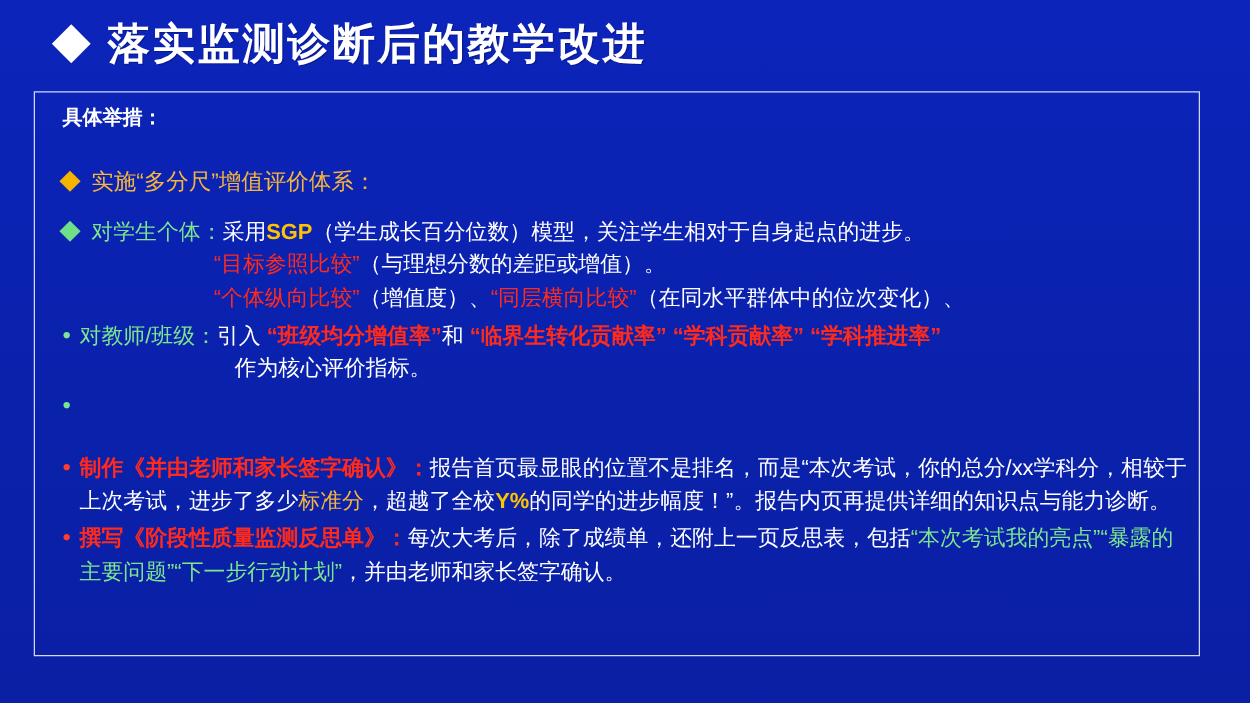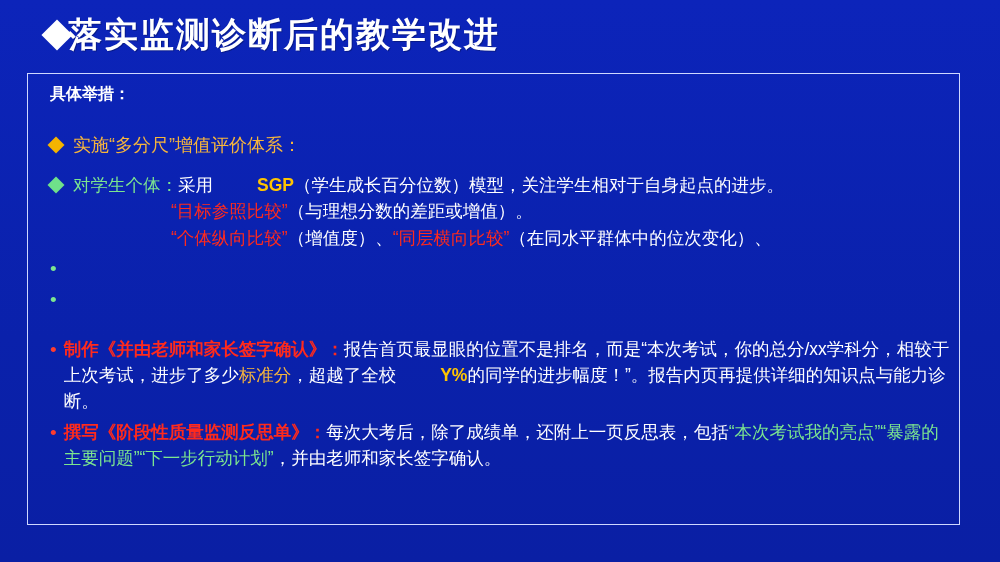--- a/index.html
+++ b/index.html
@@ -5,21 +5,21 @@
   html,body{margin:0;padding:0;}
   body{
     width:1000px;height:562px;overflow:hidden;
     background:#0b22b3;
     font-family:"Liberation Sans","DejaVu Sans",sans-serif;
     position:relative;
   }
   .slide{position:absolute;inset:0;background:linear-gradient(180deg,#0c24ba 0%,#0a21ab 60%,#0a1fa4 100%);}
 
   
-  .title-row{position:absolute;left:46px;top:12px;display:flex;align-items:center;}
+  .title-row{position:absolute;left:46px;top:12px;display:flex;align-items:center;gap:18px;}
   .title-diamond{width:22px;height:22px;background:#ffffff;transform:rotate(45deg);}
   .title-text{
     font-family:"Liberation Serif","DejaVu Serif",serif;
     font-size:34px;font-weight:bold;color:#ffffff;letter-spacing:2px;
     text-shadow:1px 1px 0 rgba(0,0,0,.25);
   }
 
   
   .venn{position:absolute;left:724px;top:47px;width:232px;height:108px;}
   .venn .circle{position:absolute;top:0;width:108px;height:108px;border-radius:50%;}
@@ -43,21 +43,21 @@
   .row{display:flex;align-items:flex-start;margin-bottom:4px;}
   .dia{width:12px;height:12px;transform:rotate(45deg);flex:0 0 12px;margin:7px 11px 0 0;}
   .dia.gold{background:#f4b400;}
   .dia.green{background:#6fe08a;}
   .dot{flex:0 0 auto;margin:0 7px 0 0;font-size:19px;line-height:1.45;}
   .dot.green{color:#7ce58f;}
   .dot.red{color:#ff3c2e;}
 
   .t{font-size:17.5px;line-height:1.5;}
   .gold{color:#f6b53c;}
-  .goldb{color:#ffc400;font-weight:bold;padding-left:44px;}
+  .goldb{color:#ffc400;font-weight:bold;}
   .white{color:#ffffff;}
   .green{color:#7ce58f;}
   .red{color:#ff2a1c;}
   .redb{color:#ff2a1c;font-weight:bold;}
   .ind-1{display:block;padding-left:98px;}
   .ind-2{display:block;padding-left:124px;}
   .sec-title{font-size:18px;}
   .small-gap{height:9px;}
 </style>
 </head>
@@ -91,20 +91,28 @@
           <span class="red">“目标参照比较”</span><span class="white">（与理想分数的差距或增值）。</span>
         </span>
         <span class="ind-1">
           <span class="red">“个体纵向比较”</span><span class="white">（增值度）、</span><span class="red">“同层横向比较”</span><span class="white">（在同水平群体中的位次变化）、</span>
         </span>
       </div>
     </div>
 
     <div class="row">
       <span class="dot green">•</span>
+      <div class="t">
+        <span class="green">对教师/班级：</span><span class="white">引入</span>
+        <span class="redb">“班级均分增值率”</span><span class="white">和</span>
+        <span class="redb">“临界生转化贡献率”</span>
+        <span class="redb">“学科贡献率”</span>
+        <span class="redb">“学科推进率”</span>
+        <span class="ind-2 white">作为核心评价指标。</span>
+      </div>
     </div>
 
     <div class="row">
       <span class="dot green">•</span>
     </div>
     <div class="small-gap"></div>
 
     <div class="small-gap"></div>
 
     <div class="row">

